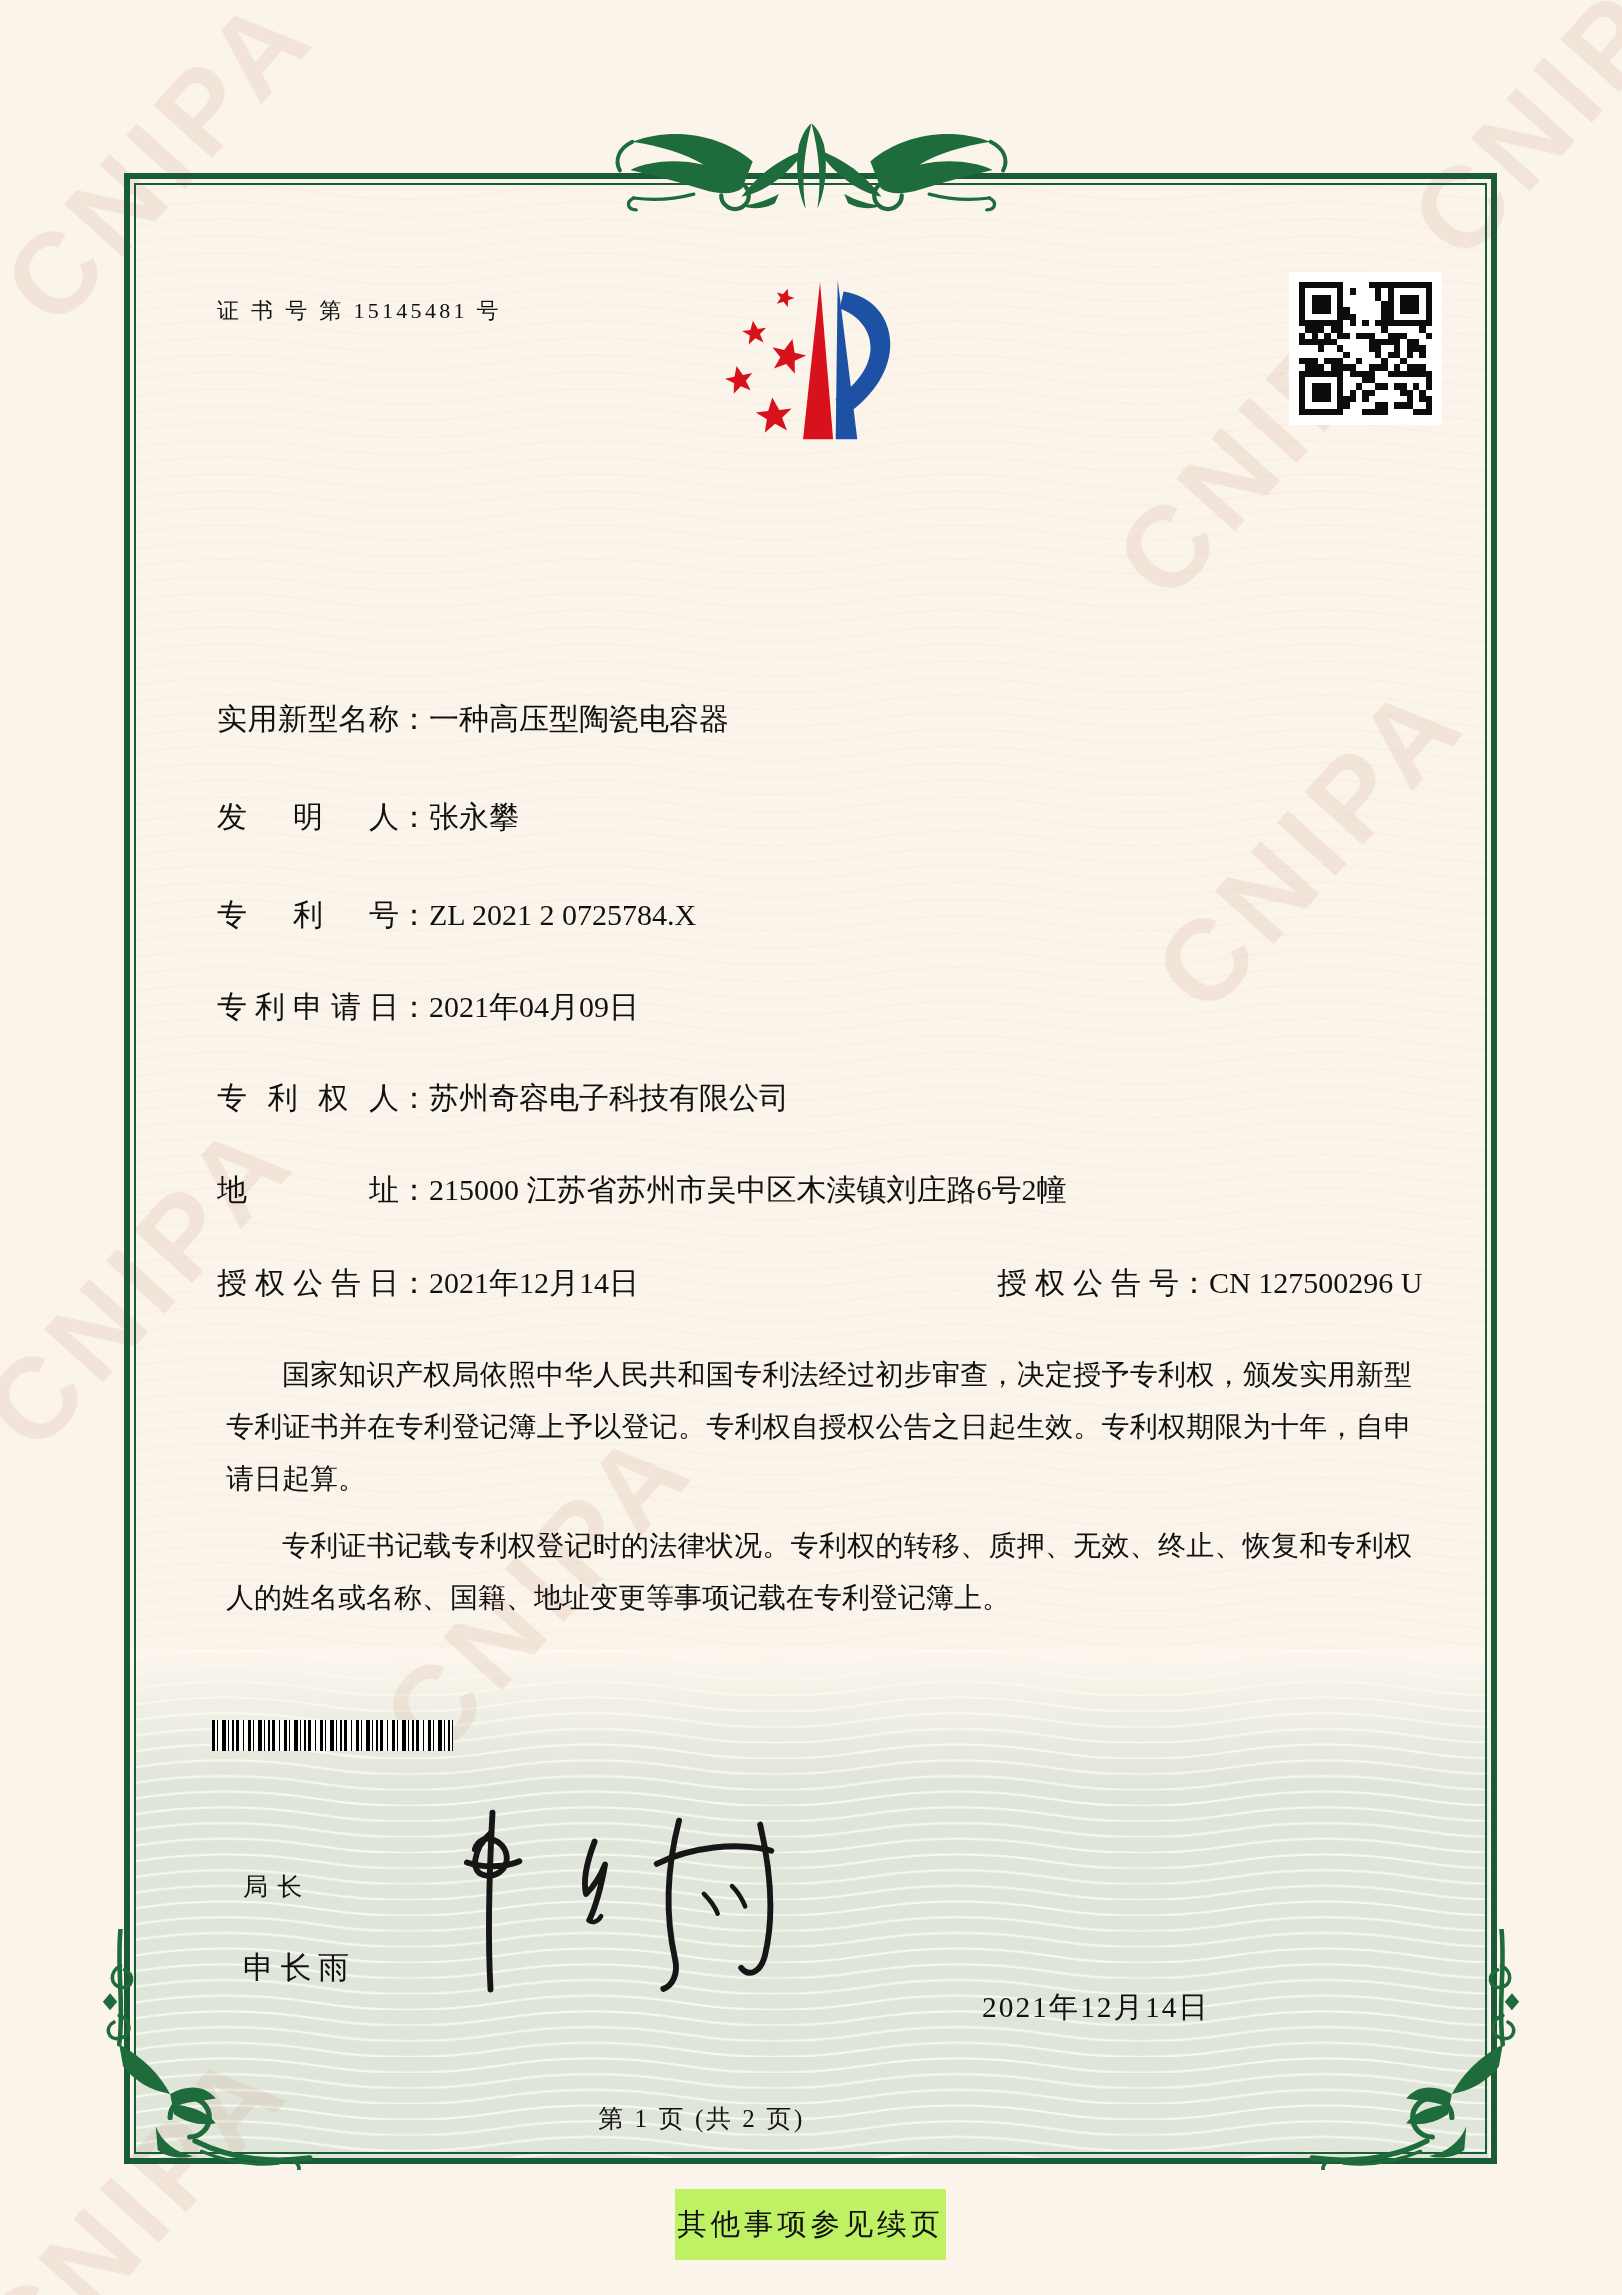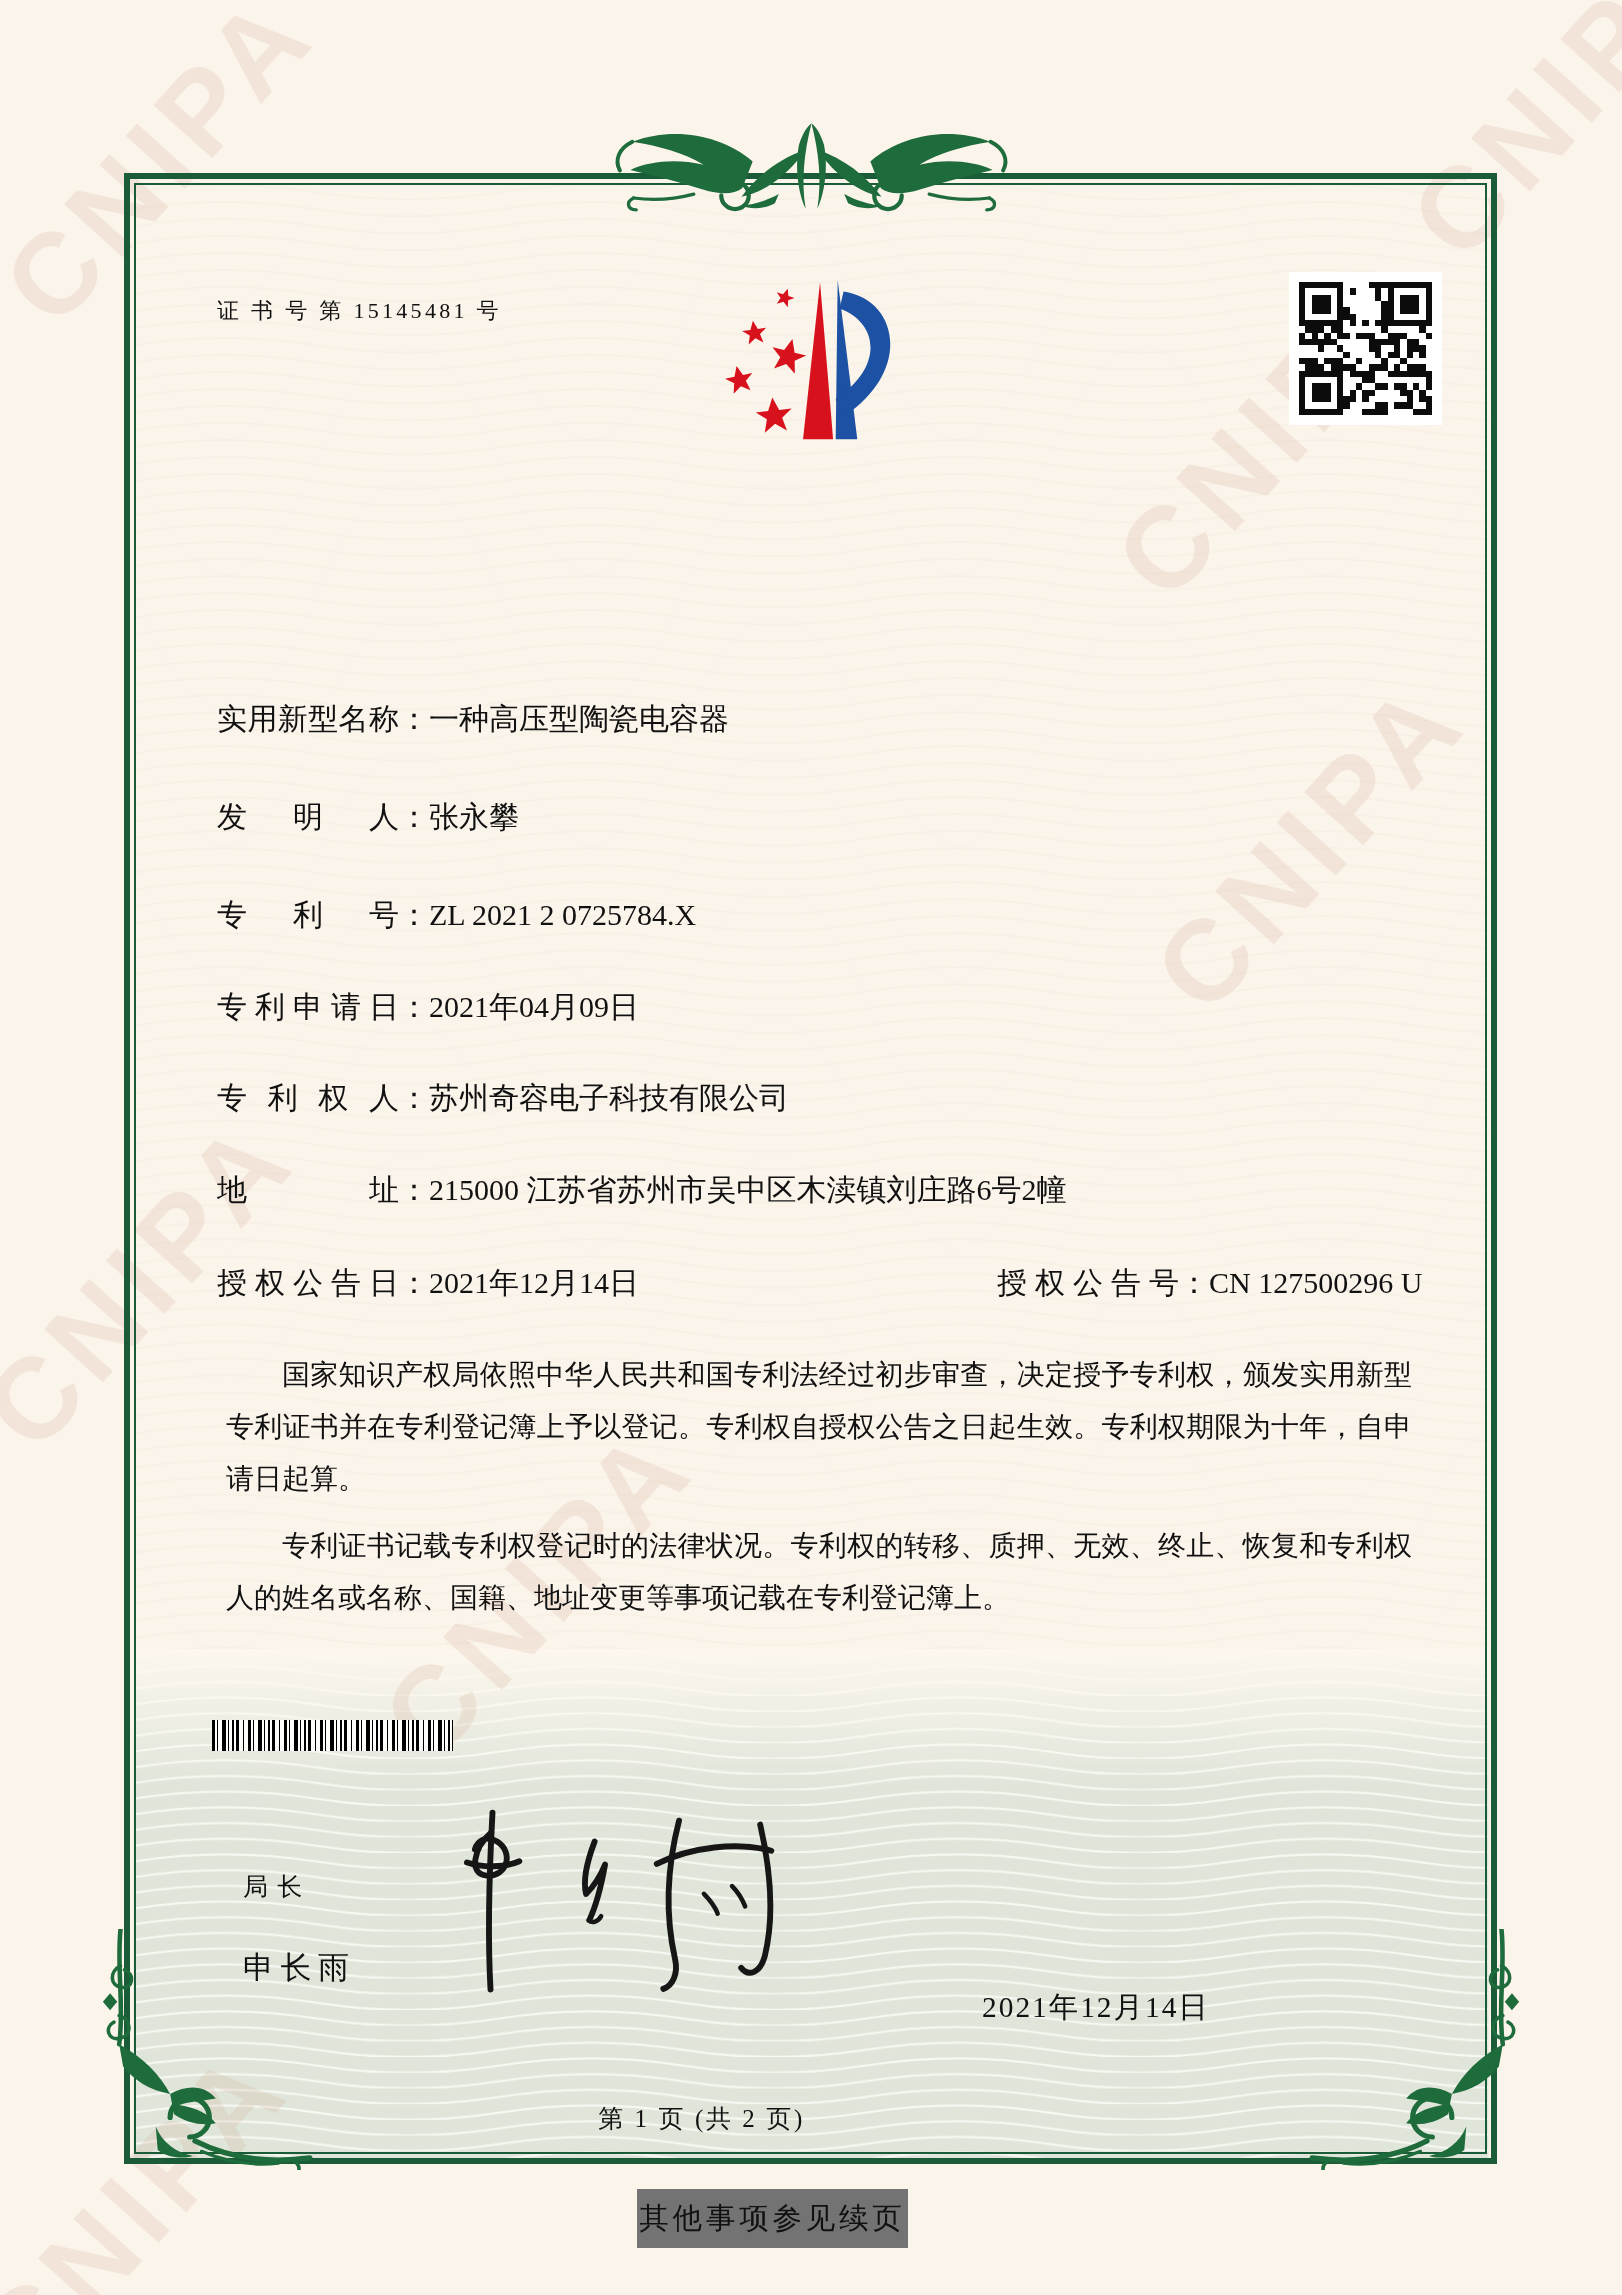--- a/index.html
+++ b/index.html
@@ -48,21 +48,21 @@
       #000 9.8px 13.7px,#fdfdf9 13.7px 15.7px,
       #000 15.7px 17px,#fdfdf9 17px 20px,
       #000 20px 21.6px,#fdfdf9 21.6px 23.6px,
       #000 23.6px 27.5px,#fdfdf9 27.5px 31px,
       #000 31px 32px,#fdfdf9 32px 36px);}
   .sig-title{position:absolute;left:243px;top:1870px;font-size:25px;letter-spacing:9.2px;}
   .sig-name{position:absolute;left:243px;top:1947px;font-size:31px;letter-spacing:6.5px;}
   .sig-hand{position:absolute;left:429px;top:1801px;width:432px;height:216px;}
   .issue-date{position:absolute;left:982px;top:1988px;font-size:29.4px;letter-spacing:2px;}
   .page-no{position:absolute;left:0;top:2102px;width:1403px;text-align:center;font-size:25px;letter-spacing:2.6px;}
-  .footer-note{position:absolute;left:637px;top:2189px;width:271px;height:59px;background:#737373;
+  .footer-note{position:absolute;left:675px;top:2189px;width:271px;height:71px;background:#bef264;
     display:flex;align-items:center;justify-content:center;font-size:29.4px;letter-spacing:3.9px;z-index:5;}
   
   .orn{position:absolute;z-index:5;pointer-events:none;}
   .orn-top{left:563px;top:96px;width:497px;height:136px;}
   .orn-bl{left:97px;top:1929px;width:222px;height:241px;}
   .orn-br{left:1303px;top:1929px;width:222px;height:241px;transform:scaleX(-1);}
 </style>
 </head>
 <body>
 

